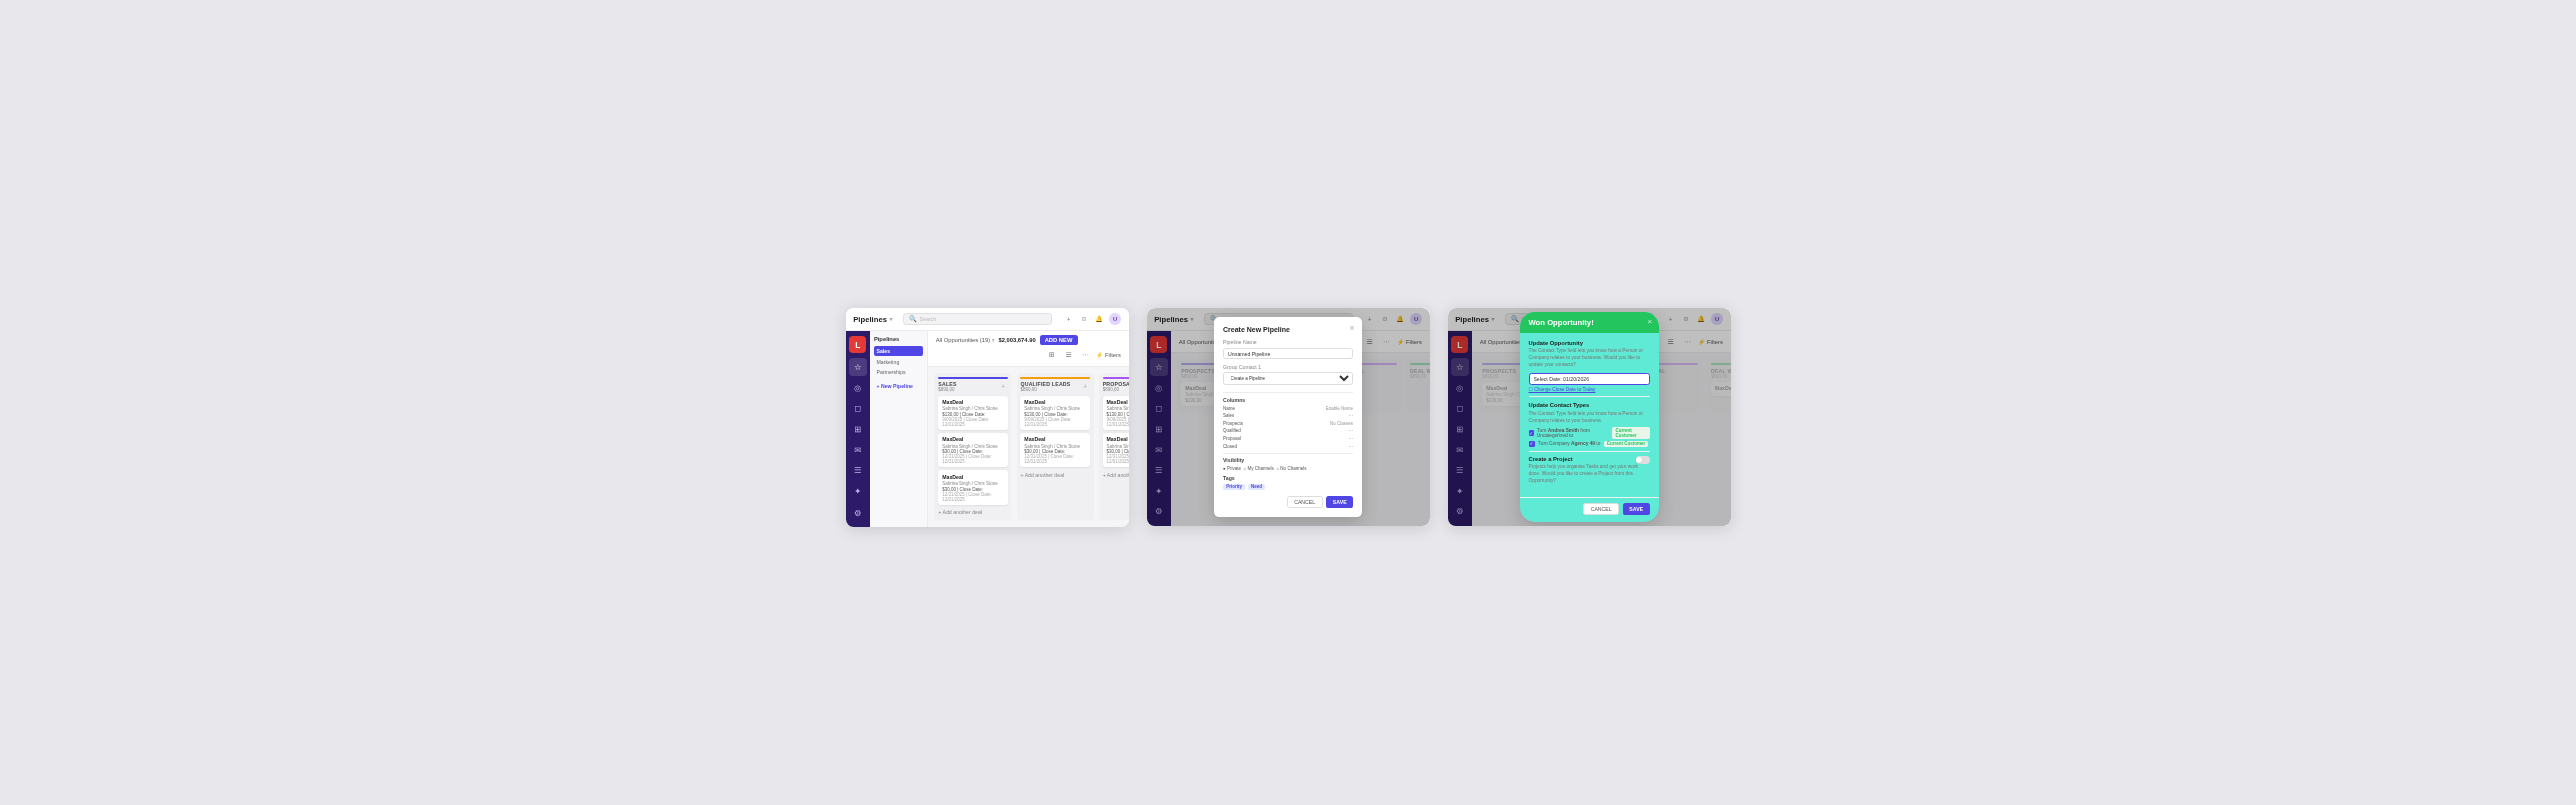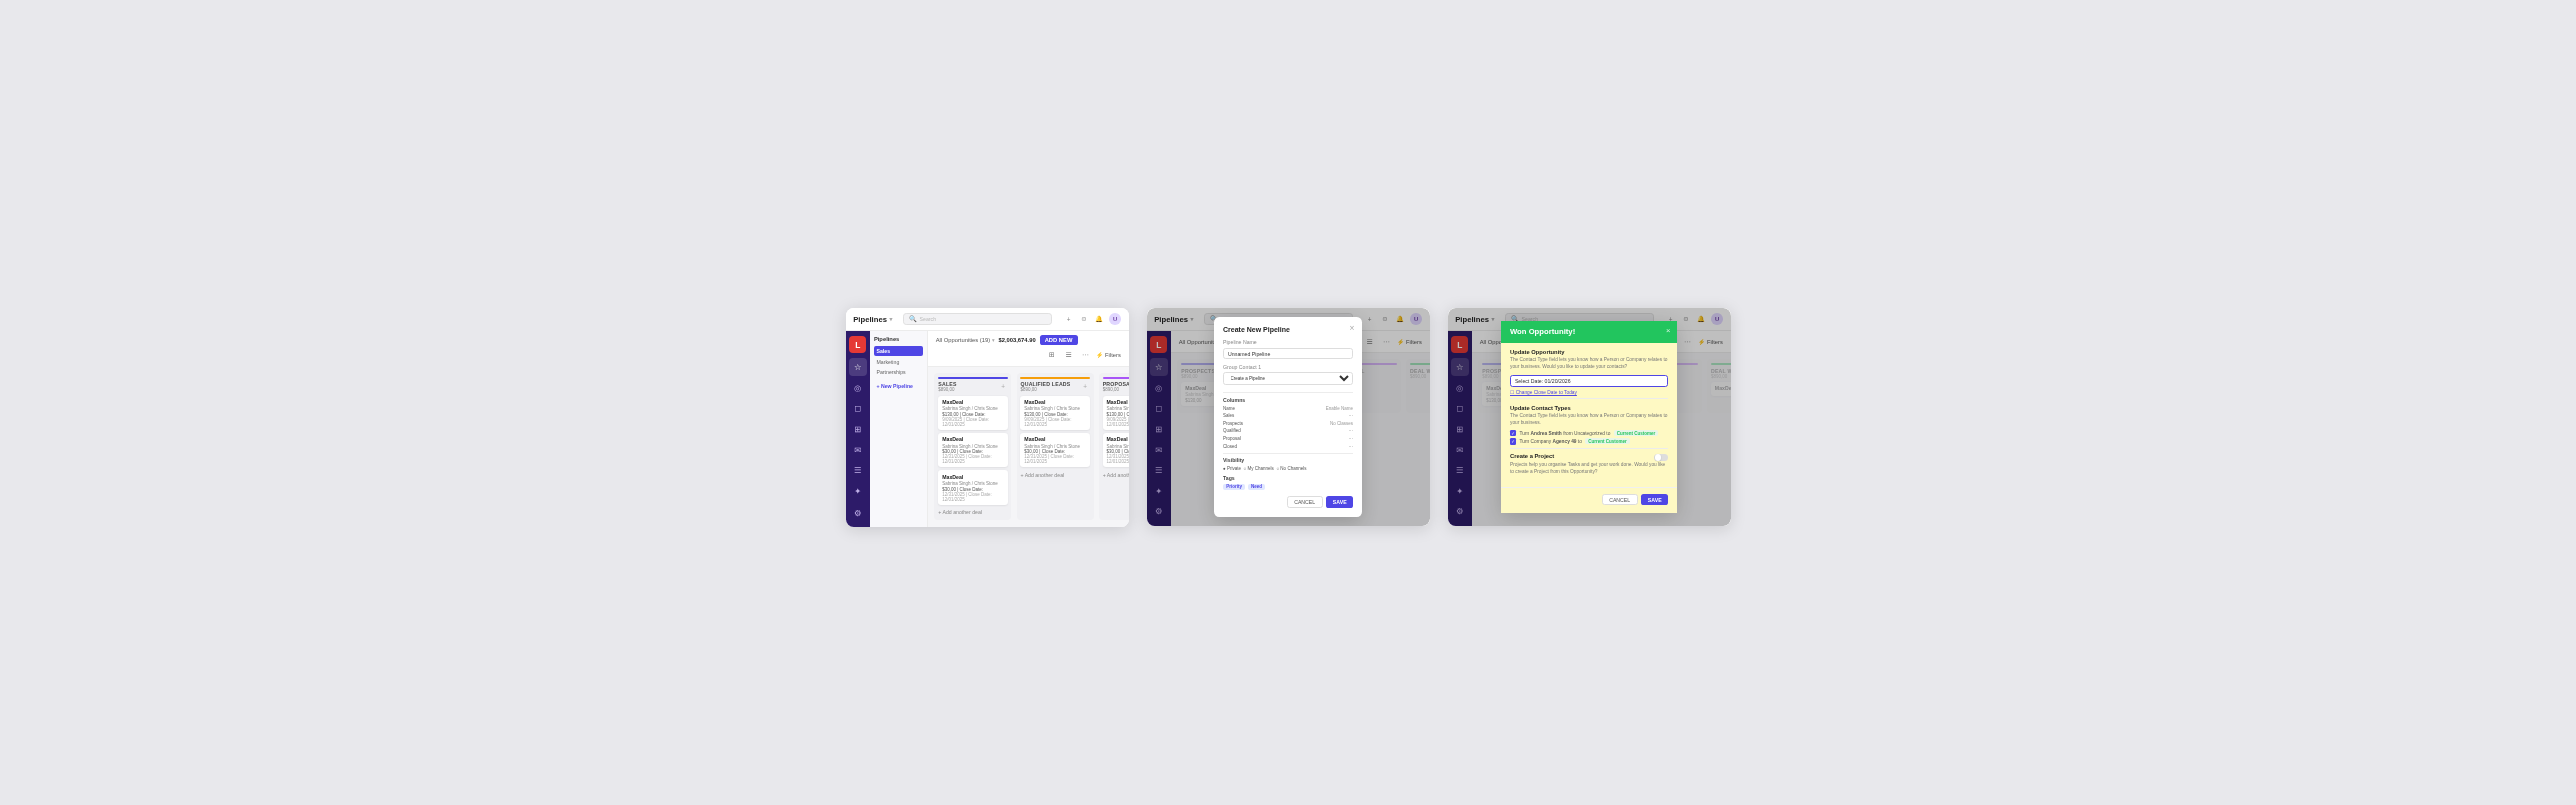--- a/index.html
+++ b/index.html
@@ -412,23 +412,23 @@
       border-radius: 2.6px;
       padding: 1.9px 6.4px;
       font-size: 5.2px;
       color: #fff;
       font-weight: 600;
       cursor: pointer;
     }
 
     
     .won-modal {
-      background: #fef9c3;
-      border-radius: 0;
-      width: 176px;
+      background: #5eead4;
+      border-radius: 15px;
+      width: 139px;
       box-shadow: 0 5.2px 20.6px rgba(0,0,0,0.18);
       position: relative;
       overflow: hidden;
     }
     .won-modal-header {
       background: #22c55e;
       padding: 6.4px 9px 5.2px 9px;
       position: relative;
     }
     .won-modal-title {

